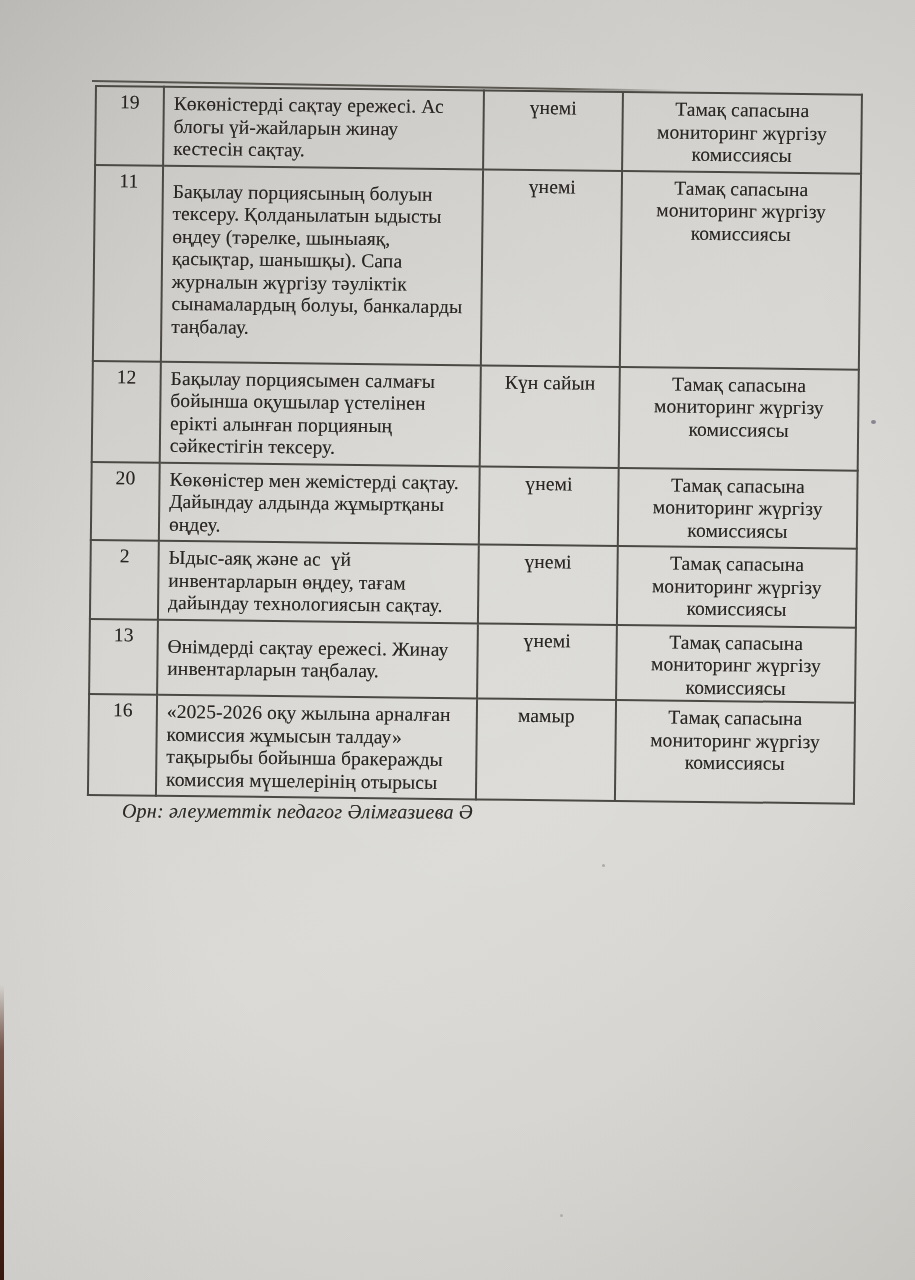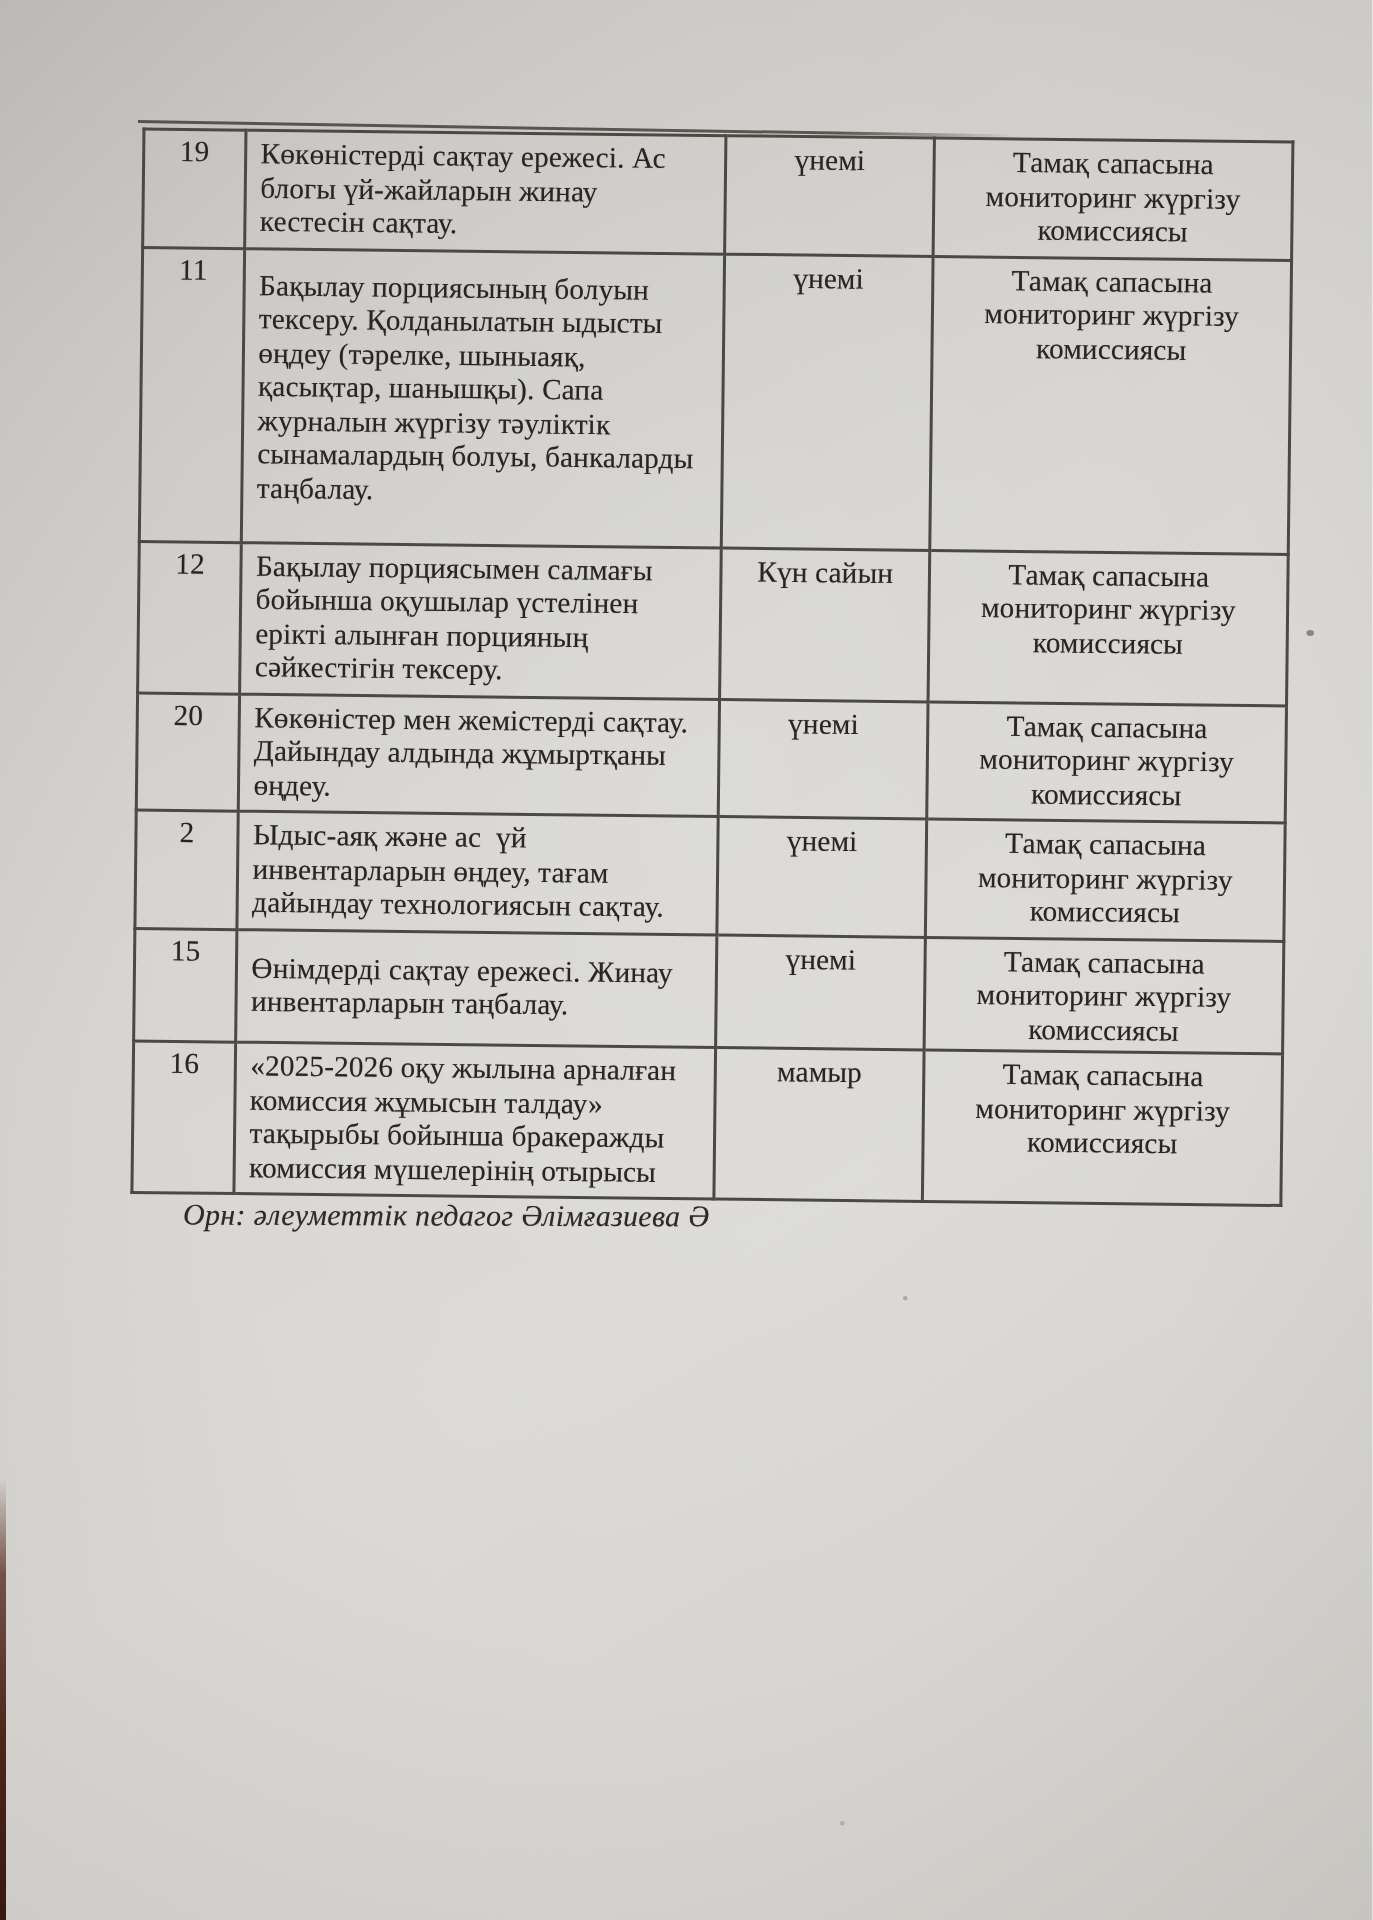--- a/index.html
+++ b/index.html
@@ -184,21 +184,21 @@
           <td class="cell-num">2</td>
           <td class="cell-desc">Ыдыс-аяқ және ас  үй
 инвентарларын өңдеу, тағам
 дайындау технологиясын сақтау.</td>
           <td class="cell-freq">үнемі</td>
           <td class="cell-resp">Тамақ сапасына
 мониторинг жүргізу
 комиссиясы</td>
         </tr>
         <tr class="table-row r15">
-          <td class="cell-num">15</td>
+          <td class="cell-num">13</td>
           <td class="cell-desc">Өнімдерді сақтау ережесі. Жинау
 инвентарларын таңбалау.</td>
           <td class="cell-freq">үнемі</td>
           <td class="cell-resp">Тамақ сапасына
 мониторинг жүргізу
 комиссиясы</td>
         </tr>
         <tr class="table-row r16">
           <td class="cell-num">16</td>
           <td class="cell-desc">«2025-2026 оқу жылына арналған

